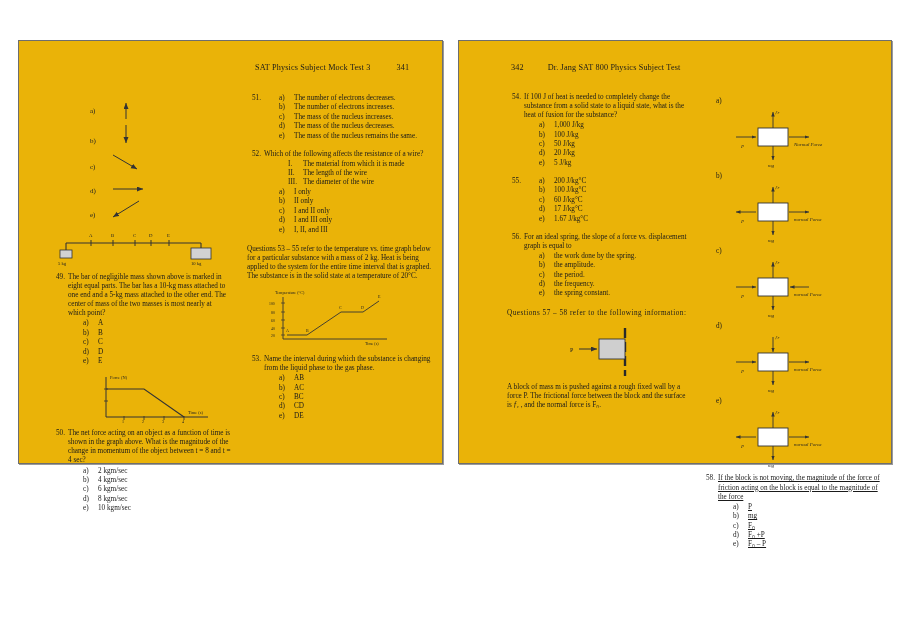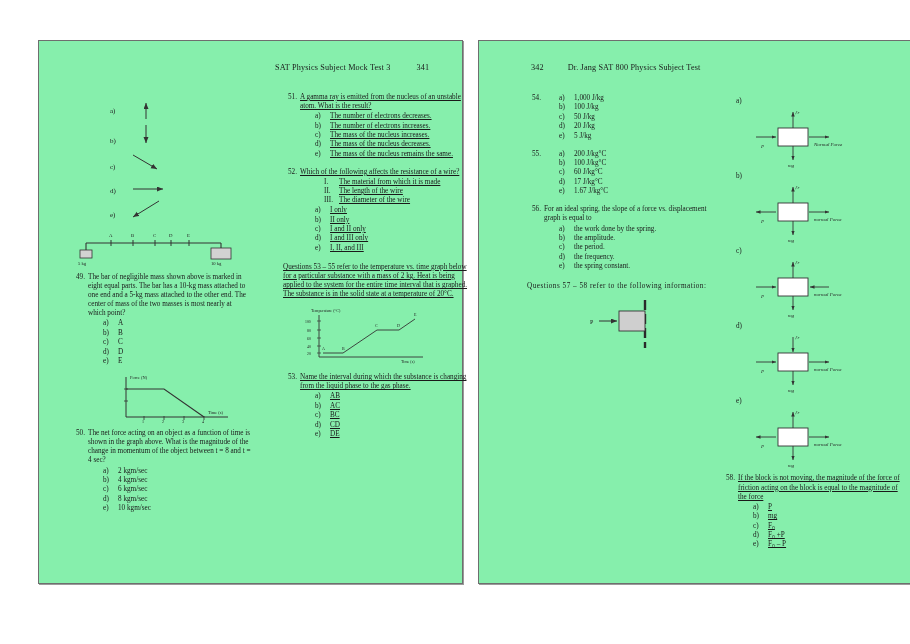--- a/index.html
+++ b/index.html
@@ -1,28 +1,28 @@
 <!DOCTYPE html>
 <html><head>
 <meta charset="utf-8">
 <style>
   html,body{margin:0;padding:0;background:#ffffff;}
   body{width:910px;height:644px;font-family:"Liberation Serif", serif;color:#1a1a1a;overflow:hidden;}
   .spread{position:absolute;left:0;top:0;width:910px;height:644px;}
-  .page{position:absolute;top:40px;height:544px;background:#86efac;border:1px solid #6e6e6e;box-shadow:1px 1px 0 #9a9a9a;box-sizing:border-box;margin-left:20px;}
+  .page{position:absolute;top:40px;height:424px;background:#eab308;border:1px solid #6e6e6e;box-shadow:1px 1px 0 #9a9a9a;box-sizing:border-box;}
   #page-left{left:18px;width:425px;}
   #page-right{left:458px;width:434px;padding-left:9px;}
   .page-header{position:absolute;top:22px;font-size:8.2px;letter-spacing:.15px;white-space:nowrap;}
   #hdr-left{left:236px;}
   #hdr-left .pg{margin-left:26px;}
   #hdr-right{left:52px;}
   #hdr-right .pg{margin-right:24px;}
   .col{position:absolute;top:52px;font-size:7.2px;line-height:9.1px;}
   #l-col1{left:32px;width:180px;}
-  #l-col2{left:244px;width:185px;text-decoration:underline;}
+  #l-col2{left:228px;width:185px;}
   #r-col1{left:48px;width:180px;}
   #r-col2{left:242px;width:182px;}
   .q{position:relative;margin-bottom:7px;}
   .q .num{position:absolute;left:0;top:0;width:14px;text-align:right;}
   .q .body{margin-left:17px;}
   .opts{margin:1px 0 0 15px;padding:0;list-style:none;}
   .opts li{position:relative;padding-left:15px;margin-bottom:.3px;}
   .opts li .lbl{position:absolute;left:0;top:0;}
   .romans{margin:1px 0 0 24px;padding:0;list-style:none;}
   .romans li{position:relative;padding-left:15px;}
@@ -141,21 +141,20 @@
           </ul>
         </div>
       </div>
     </div>
 
     <div class="col" id="l-col2">
 
       <div class="q">
         <span class="num">51.</span>
         <div class="body">
-          <div>A gamma ray is emitted from the nucleus of an unstable atom. What is the result?</div>
           <ul class="opts">
             <li><span class="lbl">a)</span><span>The number of electrons decreases.</span></li>
             <li><span class="lbl">b)</span><span>The number of electrons increases.</span></li>
             <li><span class="lbl">c)</span><span>The mass of the nucleus increases.</span></li>
             <li><span class="lbl">d)</span><span>The mass of the nucleus decreases.</span></li>
             <li><span class="lbl">e)</span><span>The mass of the nucleus remains the same.</span></li>
           </ul>
         </div>
       </div>
 
@@ -227,20 +226,21 @@
 
     <div class="page-header" id="hdr-right">
       <span class="pg">342</span><span>Dr. Jang SAT 800 Physics Subject Test</span>
     </div>
 
     <div class="col" id="r-col1">
 
       <div class="q">
         <span class="num">54.</span>
         <div class="body">
+          <div>If 100 J of heat is needed to completely change the substance from a solid state to a liquid state, what is the heat of fusion for the substance?</div>
           <ul class="opts">
             <li><span class="lbl">a)</span><span>1,000 J/kg</span></li>
             <li><span class="lbl">b)</span><span>100 J/kg</span></li>
             <li><span class="lbl">c)</span><span>50 J/kg</span></li>
             <li><span class="lbl">d)</span><span>20 J/kg</span></li>
             <li><span class="lbl">e)</span><span>5 J/kg</span></li>
           </ul>
         </div>
       </div>
 
@@ -285,20 +285,21 @@
           <line x1="72" y1="24" x2="90" y2="24" stroke="#333" stroke-width="1" marker-end="url(#ah2)"></line>
           <defs>
             <marker id="ah2" markerWidth="7" markerHeight="7" refX="6" refY="2.5" orient="auto">
               <path d="M0,0 L6,2.5 L0,5 z" fill="#333"></path>
             </marker>
           </defs>
           <text x="63" y="27" font-size="6" font-family="Liberation Serif, serif" fill="#222">P</text>
         </svg>
       </div>
 
+      <div class="para">A block of mass m is pushed against a rough fixed wall by a force P. The frictional force between the block and the surface is ƒᵣ , and the normal force is Fₙ.</div>
     </div>
 
     <div class="col" id="r-col2">
 
 
       <div>
         <div class="opt-letter">a)</div>
         <svg width="160" height="62" viewBox="0 0 160 62">
           <defs>
               <marker id="ah3" markerWidth="6" markerHeight="6" refX="5" refY="2" orient="auto">

